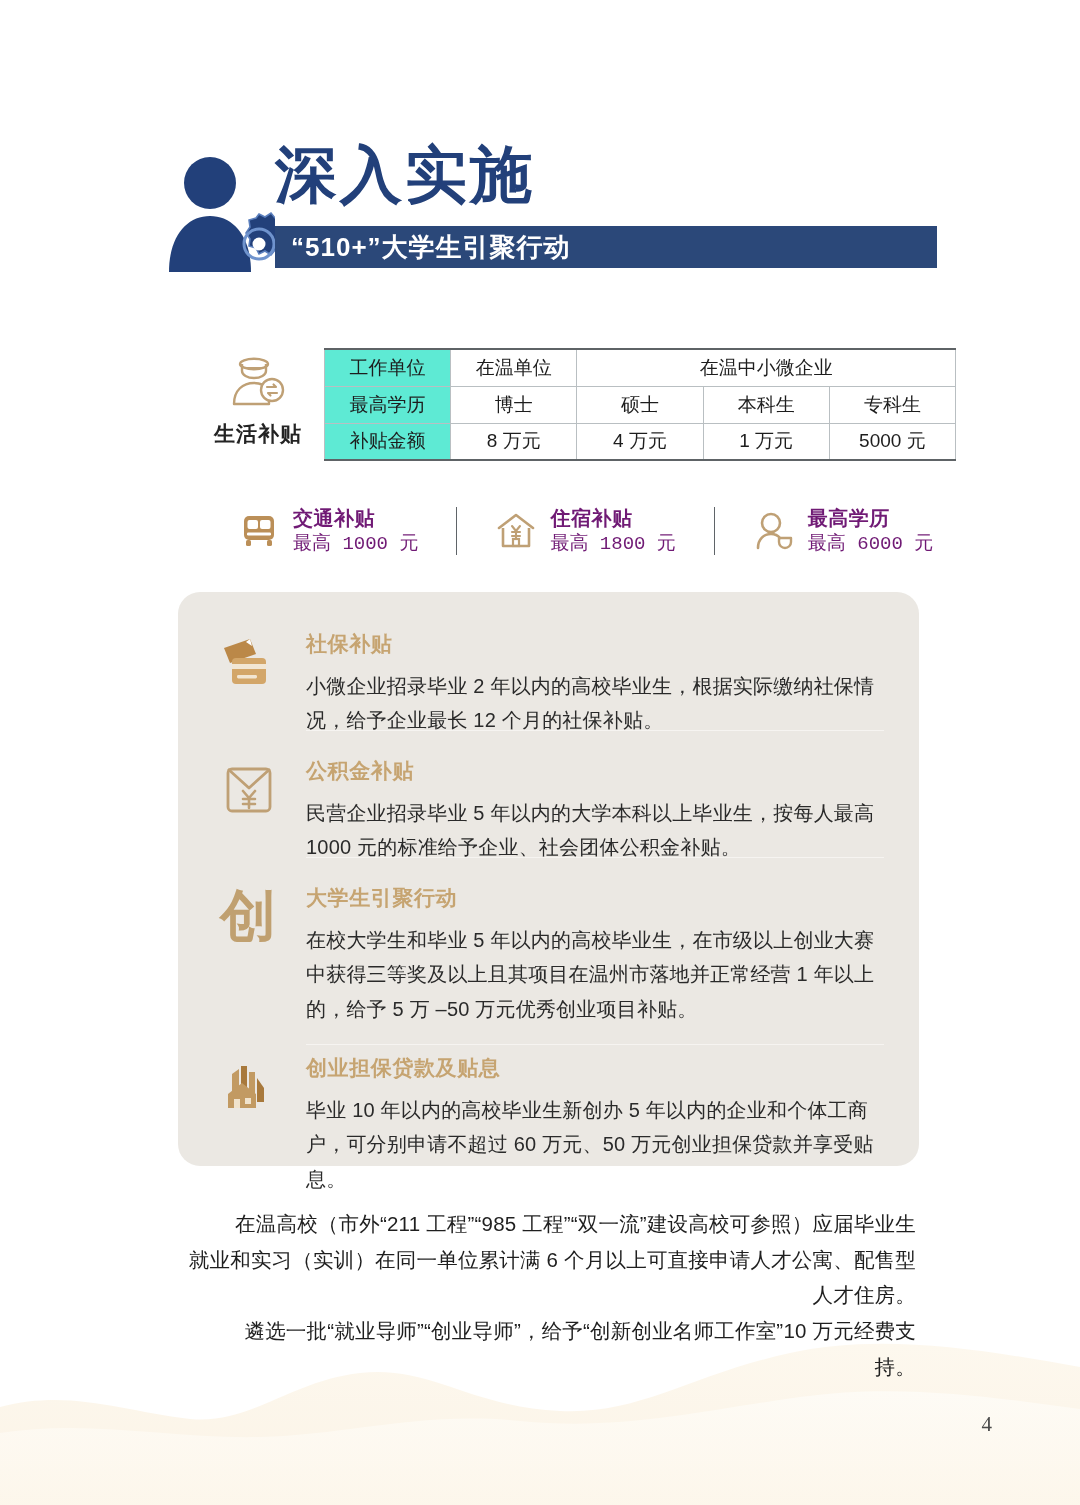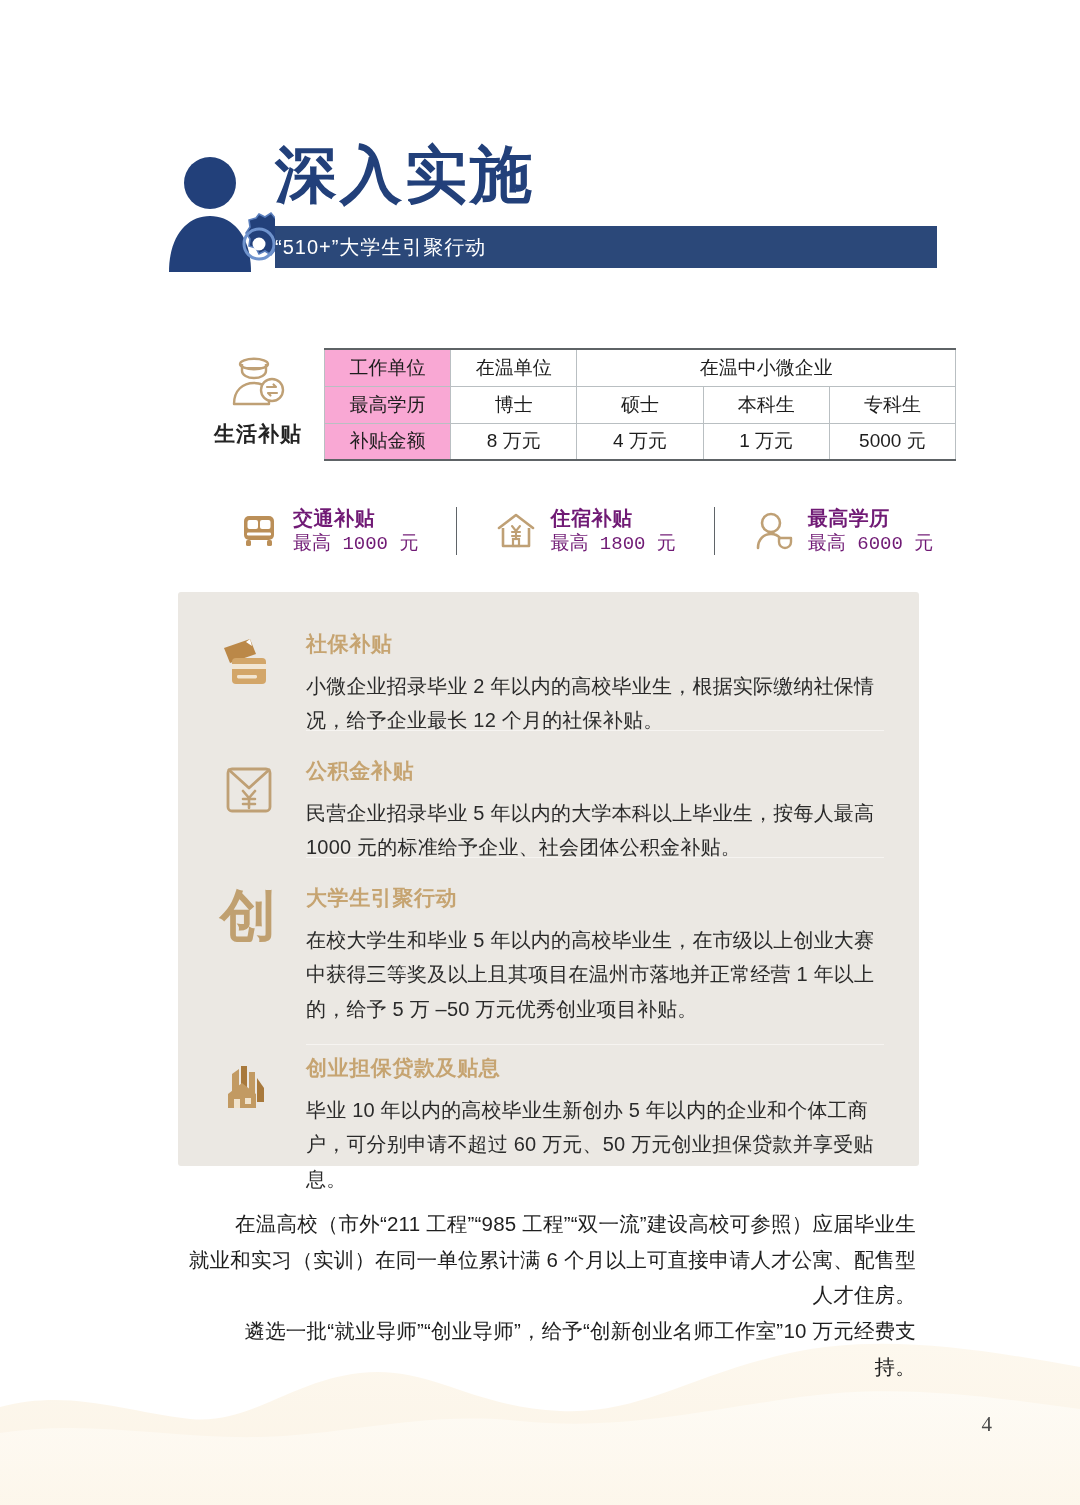--- a/index.html
+++ b/index.html
@@ -46,23 +46,24 @@
   .header-bar {
     position: absolute;
     left: 112px; top: 78px;
     width: 662px; height: 42px;
     background: #2b4879;
     display: flex;
     align-items: center;
   }
   .header-bar-text {
     color: #ffffff;
-    font-size: 20px;
-    font-weight: 400;
+    font-size: 26px;
+    font-weight: 700;
     letter-spacing: 1px;
+    padding-left: 16px;
     white-space: nowrap;
   }
 
   
   .table-section {
     position: absolute;
     left: 196px; top: 348px;
     width: 760px; height: 125px;
   }
   .table-label {
@@ -91,21 +92,21 @@
     border: 1px solid #b9bfc2;
     height: 37px;
     text-align: center;
     vertical-align: middle;
     font-size: 19px;
     color: #1d1d1d;
     background: #ffffff;
     white-space: nowrap;
   }
   table.subsidy td.rowhead {
-    background: #f9a8d4;
+    background: #5eead4;
     font-weight: 400;
   }
   table.subsidy tr:first-child td { border-top: 2px solid #5e6366; }
   table.subsidy tr:last-child td { border-bottom: 2px solid #5e6366; }
 
   
   .mini-row {
     position: absolute;
     left: 238px; top: 500px;
     width: 640px; height: 62px;
@@ -134,21 +135,21 @@
     margin: 0 38px;
     flex: 0 0 1px;
   }
 
   
   .card {
     position: absolute;
     left: 178px; top: 592px;
     width: 741px; height: 574px;
     background: #ebe8e3;
-    border-radius: 3px;
+    border-radius: 22px;
   }
   .card-item {
     position: absolute;
     left: 42px;
     width: 664px;
     display: flex;
   }
   .card-item .c-icon {
     width: 58px; flex: 0 0 58px;
     margin-right: 28px;

